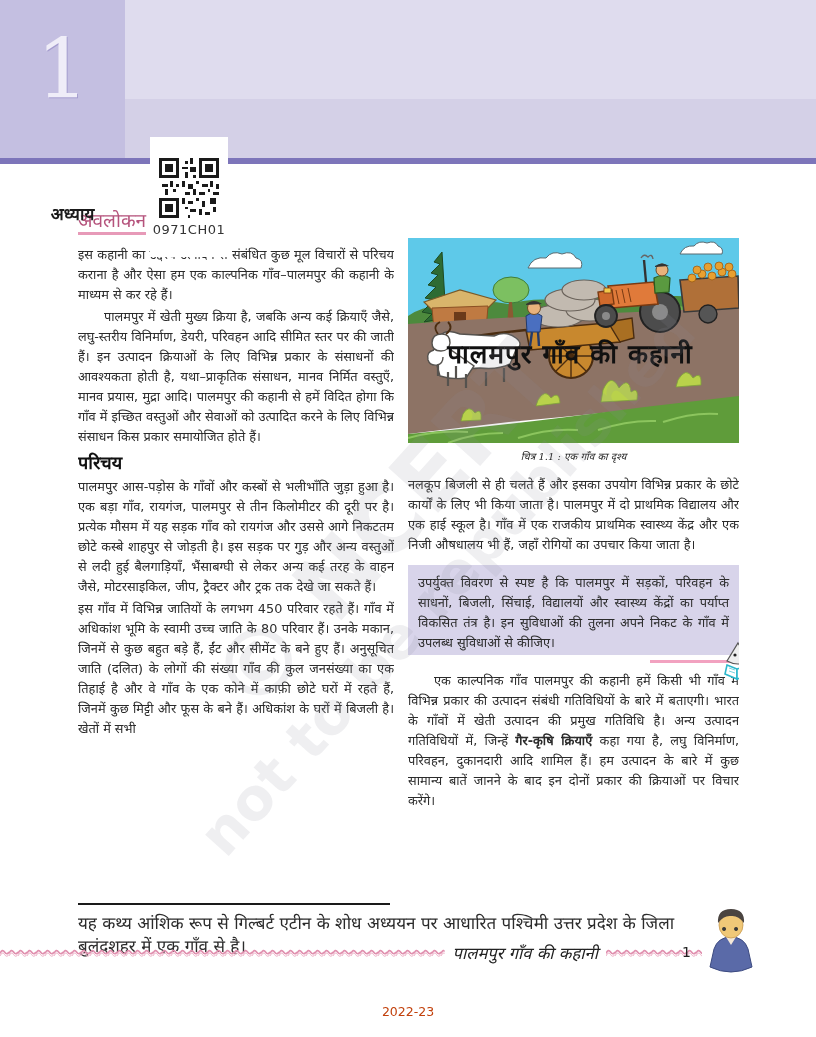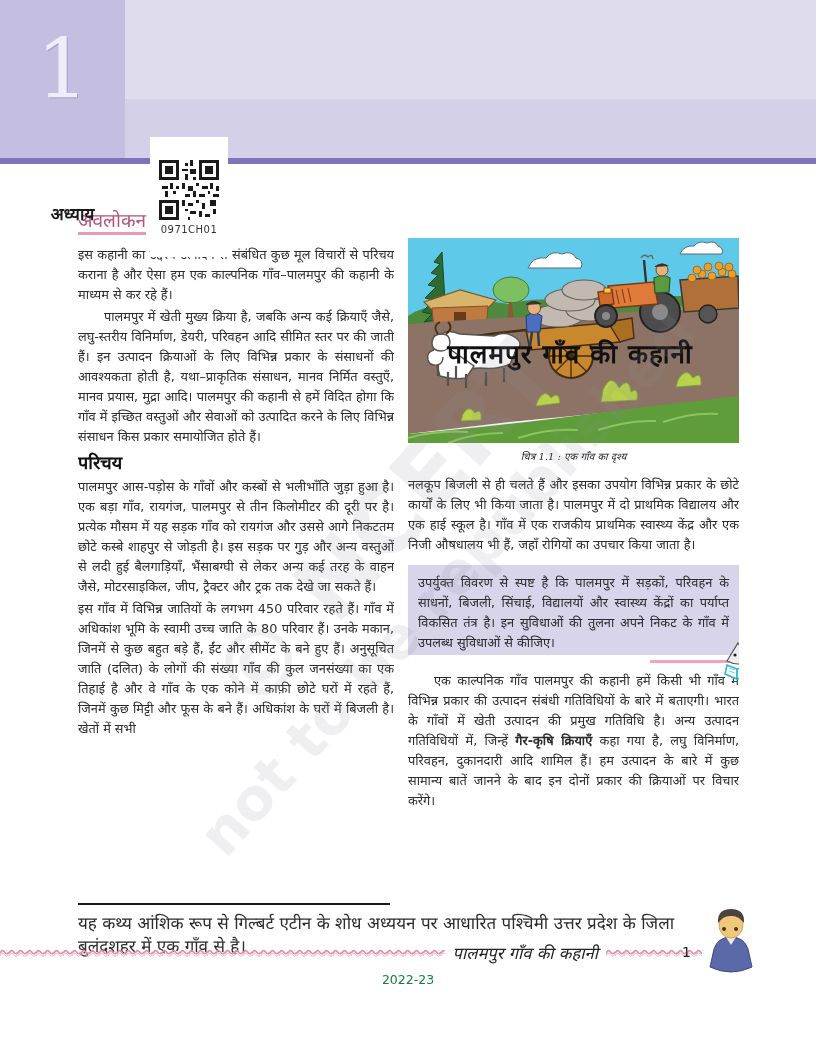--- a/index.html
+++ b/index.html
@@ -11,21 +11,21 @@
   .hdr-band-bottom { position:absolute; left:0; top:99px; width:816px; height:59px; background:#d4d0e7; }
   .hdr-chapter-block { position:absolute; left:0; top:0; width:125px; height:158px; background:#c4bfe1; }
   .hdr-rule { position:absolute; left:0; top:158px; width:816px; height:6px; background:#7d75ba; }
   .chapter-number { position:absolute; left:0; top:28px; width:125px; text-align:center;
       font-family:"DejaVu Serif","Liberation Serif",serif; font-size:82px; line-height:84px;
       color:#efedf8; text-shadow:1px 1px 0 #a49cce; }
   .chapter-label { position:absolute; left:0; top:118px; width:125px; text-align:center;
       font-weight:bold; font-size:17px; color:#1a1a1a;padding-left:20px; }
   .qr-box { position:absolute; left:150px; top:30px; width:78px; height:120px; background:#ffffff;
       display:flex; flex-direction:column; align-items:center; justify-content:center; gap:4px; }
-  .qr-label { font-size:10px; color:#333; letter-spacing:0.5px; }
+  .qr-label { font-size:13px; color:#333; letter-spacing:0.5px; }
   .page-title { position:absolute; left:400px; top:108px; width:340px; text-align:center;
       font-weight:bold; font-size:26px; color:#111; letter-spacing:1px; }
 
   
   .col { position:absolute; text-align:justify; color:#2b2b2b; font-size:12.8px; line-height:20px; overflow:hidden; }
   .col-left  { left:78px;  top:210px; width:316px; height:694px; }
   .col-right { left:408px; top:238px; width:331px; height:664px; }
 
   .sec-head-pink { display:inline-block; color:#b5537c; font-weight:normal; font-size:19px;
       border-bottom:3px solid #e79ab8; padding-bottom:2px; margin-bottom:10px; }
@@ -48,22 +48,22 @@
   .footnote { position:absolute; left:78px; top:911px; width:655px; font-size:17px; color:#2b2b2b; }
   .footer-row { position:absolute; left:0; top:942px; width:702px; height:20px;
       display:flex; align-items:center; gap:8px; }
   .wave { height:10px; }
   .wave-left { flex:1 1 auto; }
   .wave-right { flex:0 0 96px; }
   .running-title { flex:0 0 auto; font-family:"DejaVu Serif","Liberation Serif",serif;
       font-style:italic; font-size:16.5px; color:#222; white-space:nowrap; }
   .page-number { position:absolute; left:682px; top:944px; font-size:14px; color:#222; }
   .footer-boy { position:absolute; left:704px; top:903px; width:54px; height:74px; }
-  .year-line { position:absolute; left:0; top:972px; width:816px; text-align:center;
-      font-size:12.5px; color:#15803d; }
+  .year-line { position:absolute; left:0; top:1004px; width:816px; text-align:center;
+      font-size:12.5px; color:#c2410c; }
 
   
   .watermark { position:absolute; left:40px; top:180px; width:740px; height:740px;
       pointer-events:none; z-index:6;
       display:flex; flex-direction:column; align-items:center; justify-content:center;
       transform:rotate(-48deg); color:rgba(140,140,155,0.14); font-weight:bold; text-align:center; }
   .wm1 { font-size:92px; line-height:100px; }
   .wm2 { font-size:58px; line-height:70px; }
 
   .z { position:relative; z-index:2; }

